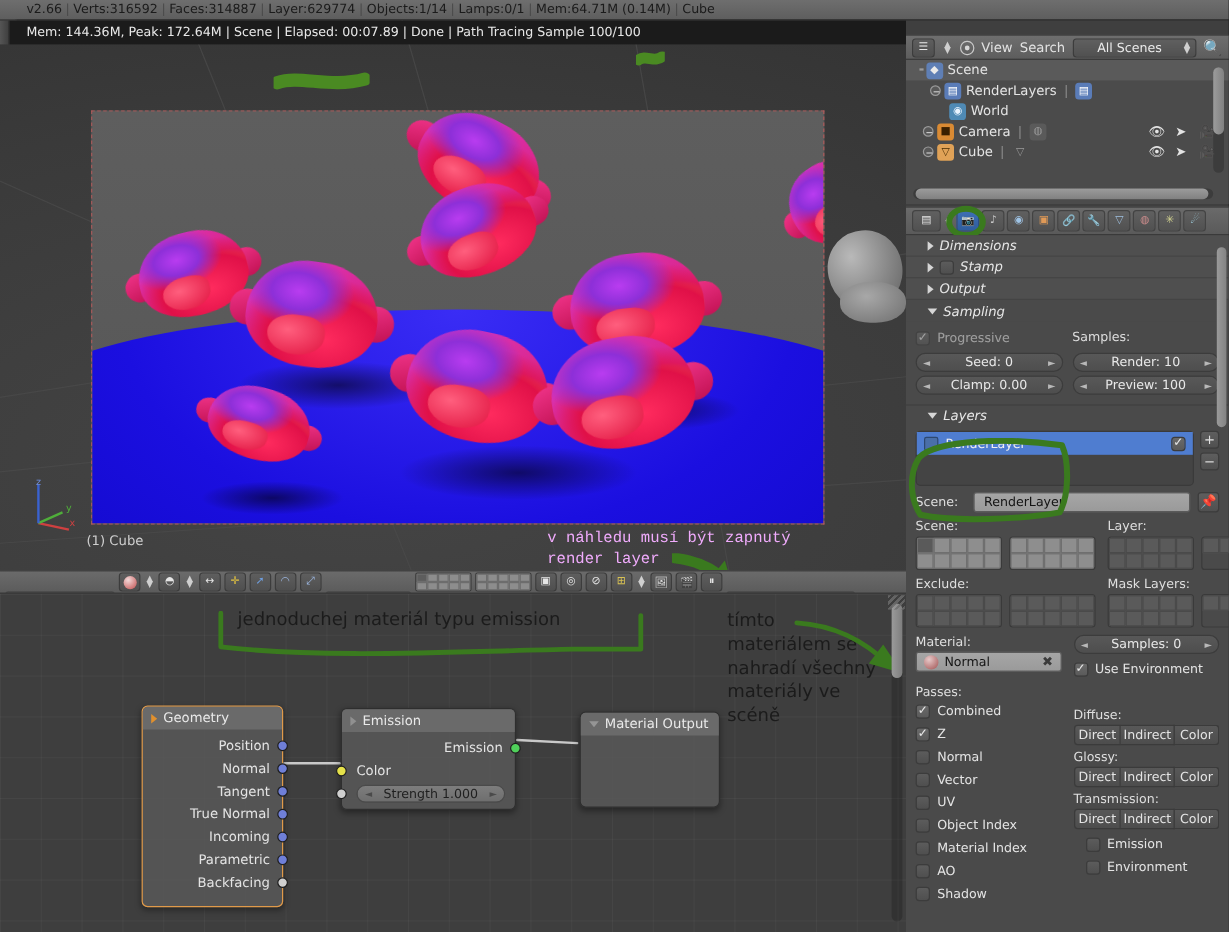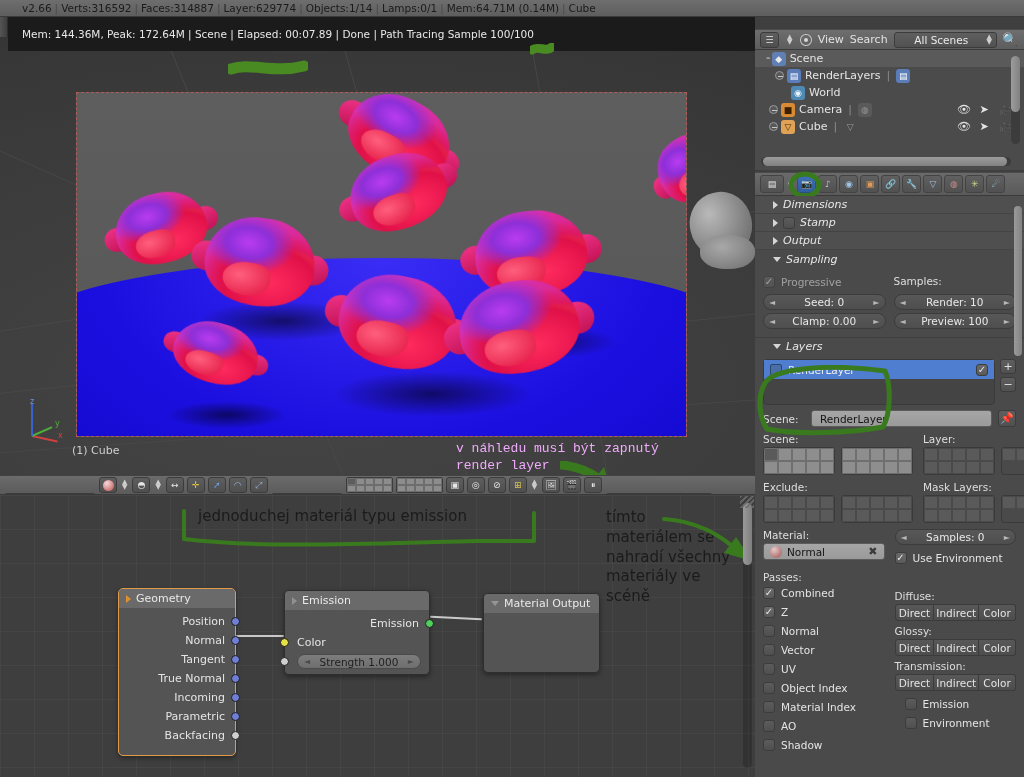--- a/index.html
+++ b/index.html
@@ -31,21 +31,21 @@
   #viewport{
     position:absolute; left:0; top:17px; width:755px; height:458px;
     background:#3b3b3b; overflow:hidden;
   }
   #vp-leftstrip{
     position:absolute; left:0; top:0; width:8px; height:458px;
     background:linear-gradient(90deg,#555,#3f3f3f);
     border-right:1px solid #2e2e2e;
   }
   #render-info{
-    position:absolute; left:8px; top:0; width:747px; height:34px;
+    position:absolute; left:8px; top:0; width:747px; height:20px;
     background:#1b1b1b; color:#e8e8e8; font-size:10.5px;
     display:flex; align-items:center; padding-left:14px; white-space:nowrap;
   }
   #vp-grid{
     position:absolute; left:0; top:20px; width:755px; height:438px;
     background:
       radial-gradient(ellipse 900px 420px at 40% 80%, #454545 0%, #3a3a3a 70%, #343434 100%);
   }
   .gridline{ position:absolute; background:#4a4a4a; height:1px; transform-origin:0 0; opacity:.8; }
 

